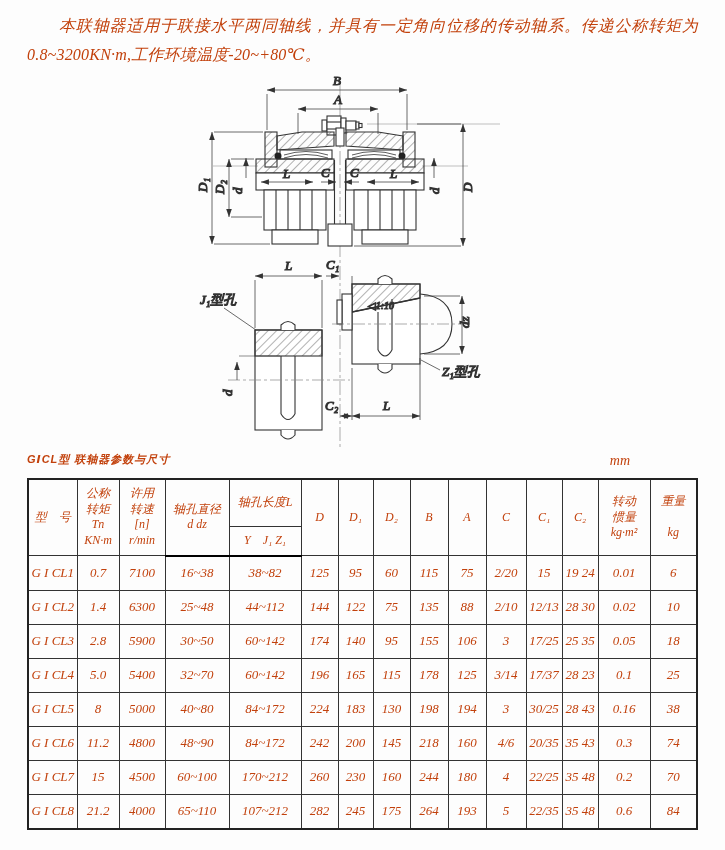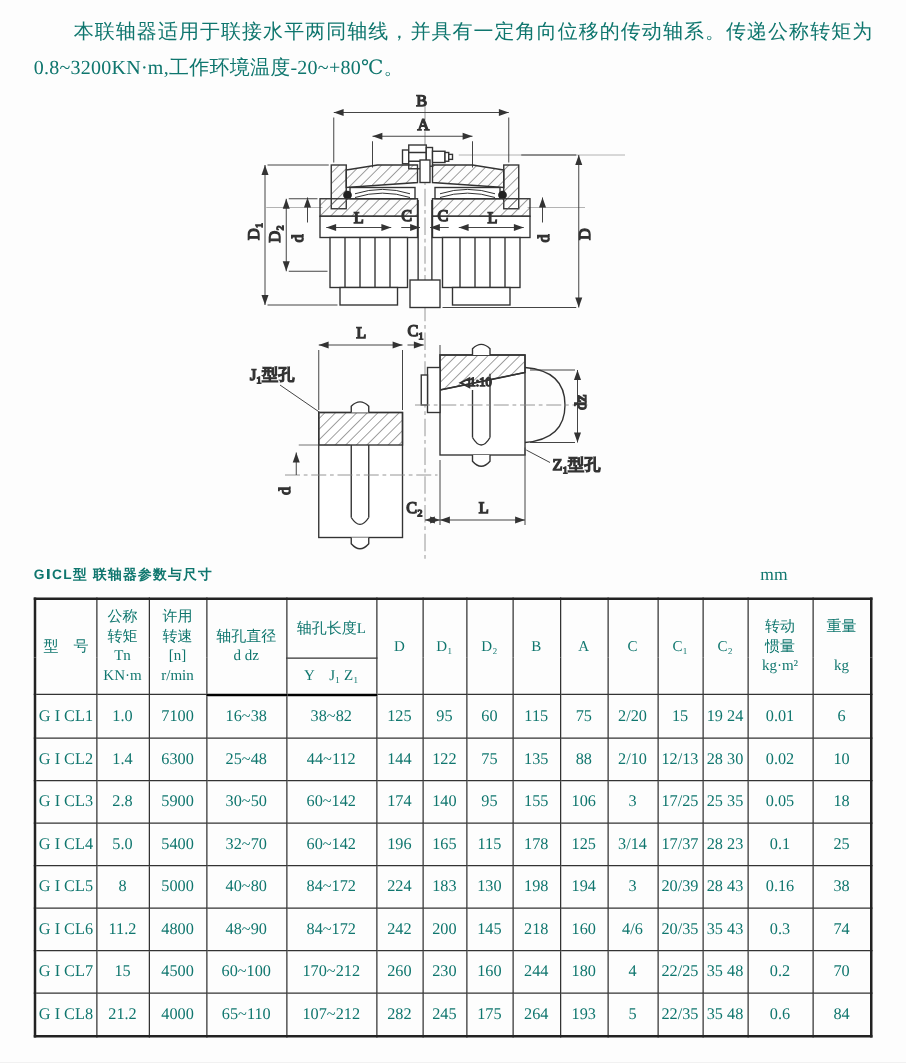--- a/index.html
+++ b/index.html
@@ -1,18 +1,18 @@
 <!DOCTYPE html>
 <html><head>
 <meta charset="utf-8">
 <style>
   html,body{margin:0;padding:0;background:#e8e8e8;}
   .page{
     width:725px;height:850px;background:#fdfdfd;margin:0 auto;position:relative;
-    font-family:"Liberation Serif","DejaVu Serif",serif;color:#0f766e;overflow:hidden;
+    font-family:"Liberation Serif","DejaVu Serif",serif;color:#c2410c;overflow:hidden;font-style:italic;
   }
   .intro{
     margin:12px 27px 0 27px;font-size:16px;line-height:1.8;text-indent:2em;
     text-align:justify;letter-spacing:.2px;
   }
   svg.drawing{display:block;margin-top:2px;}
   svg text{font-family:"Liberation Serif","DejaVu Serif",serif;font-size:13px;fill:#222;}
   svg text.small{font-size:10px;}
   .caption{position:relative;height:22px;margin:0 27px;}
   .caption .title{
@@ -291,21 +291,21 @@
 
 kg</th>
       </tr>
       <tr class="hrow2">
         <th class="hvy">Y　J₁ Z₁</th>
       </tr>
     </thead>
     <tbody>
         <tr>
           <td>G I CL1</td>
-          <td>1.0</td>
+          <td>0.7</td>
           <td>7100</td>
           <td>16~38</td>
           <td>38~82</td>
           <td>125</td>
           <td>95</td>
           <td>60</td>
           <td>115</td>
           <td>75</td>
           <td>2/20</td>
           <td>15</td>
@@ -369,21 +369,21 @@
           <td>8</td>
           <td>5000</td>
           <td>40~80</td>
           <td>84~172</td>
           <td>224</td>
           <td>183</td>
           <td>130</td>
           <td>198</td>
           <td>194</td>
           <td>3</td>
-          <td>20/39</td>
+          <td>30/25</td>
           <td>28 43</td>
           <td>0.16</td>
           <td>38</td>
         </tr>
         <tr>
           <td>G I CL6</td>
           <td>11.2</td>
           <td>4800</td>
           <td>48~90</td>
           <td>84~172</td>

